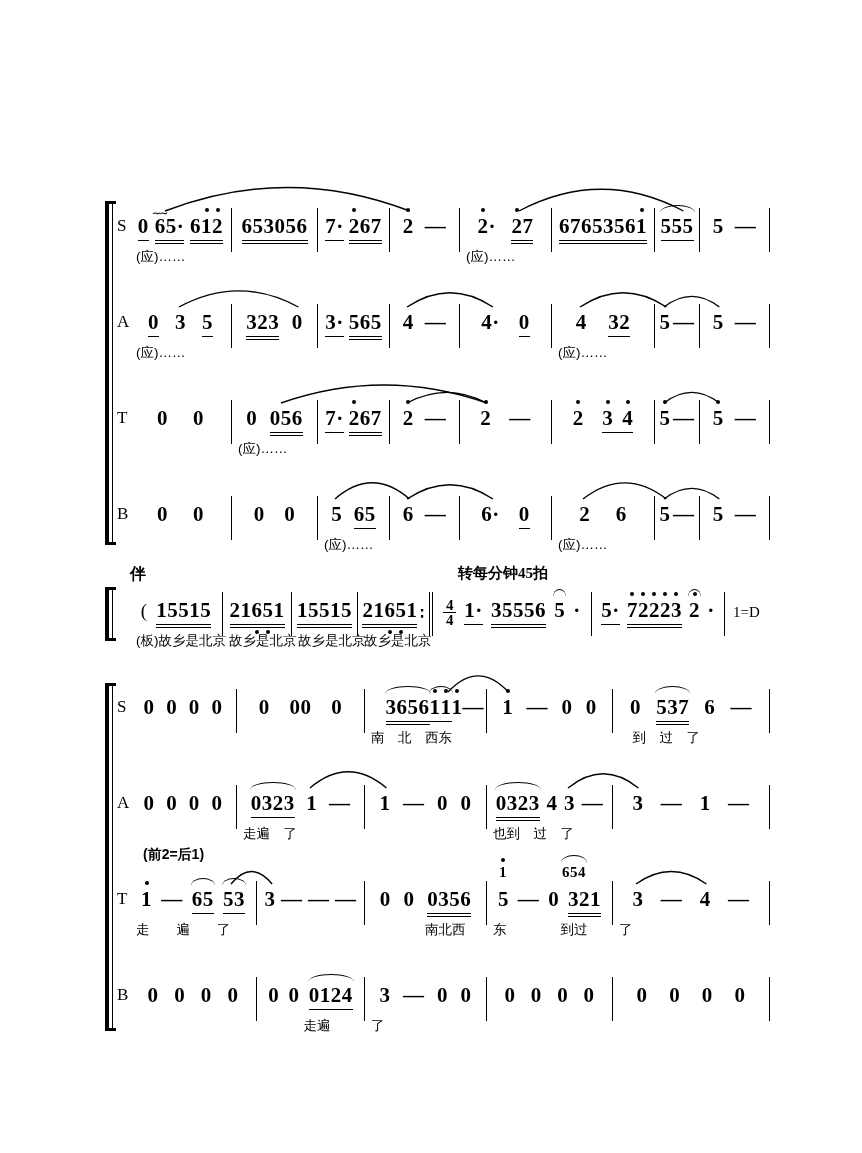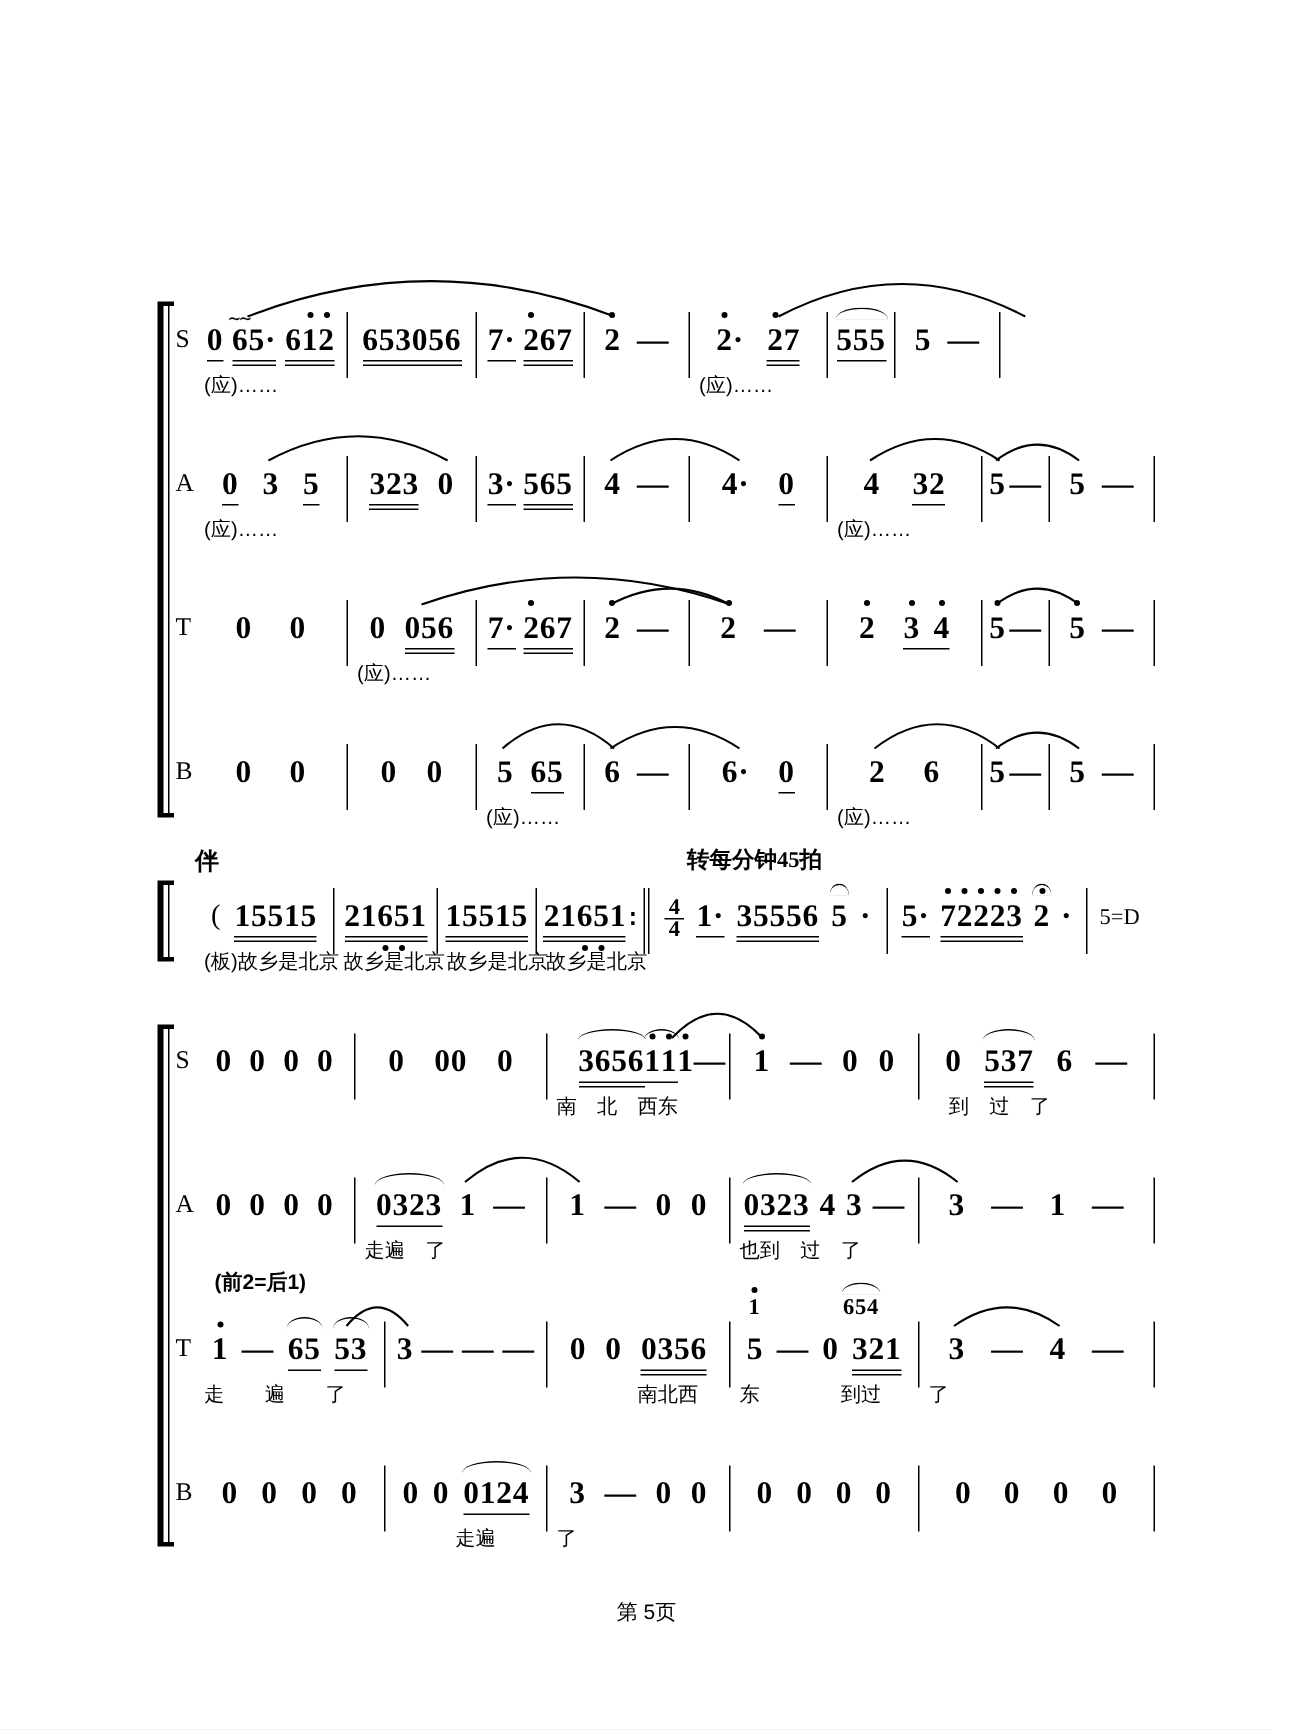--- a/index.html
+++ b/index.html
@@ -54,25 +54,24 @@
 
 <div id="page">
   <div class="bracket" id="bracket1" style="left: 105px; top: 204px; height: 338px;"></div>
   <div class="bracket" id="bracket-accomp" style="left: 105px; top: 590px; height: 48px;"></div>
   <div class="bracket" id="bracket2" style="left: 105px; top: 686px; height: 342px;"></div>
 
   <div class="vlabel cjk annot-bold" style="left:130px; top:564px; font-size:16px;">伴</div>
 
   <div class="cjk annot-bold" style="position:absolute; left:458px; top:564px; font-size:15px;font-family:Liberation Serif, serif;">转每分钟45拍</div>
 
-  <div style="position:absolute; left:733px; top:604px; font-size:15px;">5=D</div>
+  <div style="position:absolute; left:733px; top:604px; font-size:15px;">1=D</div>
 
   <div class="cjk annot-bold" style="position:absolute; left:143px; top:846px; font-size:14px;">(前2=后1)</div>
 
-  <div id="footer" class="cjk" style="top:1066px;">第 5页</div>
 
   <div id="score-root">
       <div class="vrow" style="left: 130px; top: 208px;">
         <div class="meas" style="flex: 0 0 102px;">
           <span class="tok u1"><span class="ch">0</span></span>
           <span class="tok u2"><span class="ch">6<span class="mord">∼∼</span></span><span class="ch">5</span><span class="ch">·</span></span>
           <span class="tok u2"><span class="ch">6</span><span class="ch">1<span class="dotA"></span></span><span class="ch">2<span class="dotA"></span></span></span>
           <div class="sub">(应)……</div>
         </div>
         <div class="meas" style="flex: 0 0 86px;">
@@ -83,20 +82,23 @@
           <span class="tok u2"><span class="ch">2<span class="dotA"></span></span><span class="ch">6</span><span class="ch">7</span></span>
         </div>
         <div class="meas" style="flex: 0 0 70px;">
           <span class="tok"><span class="ch">2<span class="dotA"></span></span></span>
           <span class="tok"><span class="ch">—</span></span>
         </div>
         <div class="meas" style="flex: 0 0 92px;">
           <span class="tok"><span class="ch">2<span class="dotA"></span></span><span class="ch">·</span></span>
           <span class="tok u2"><span class="ch">2<span class="dotA"></span></span><span class="ch">7</span></span>
           <div class="sub">(应)……</div>
+        </div>
+        <div class="meas" style="flex: 0 0 103px;">
+          <span class="tok u2"><span class="ch">6</span><span class="ch">7</span><span class="ch">6</span><span class="ch">5</span><span class="ch">3</span><span class="ch">5</span><span class="ch">6</span><span class="ch">1<span class="dotA"></span></span></span>
         </div>
         <div class="meas" style="flex: 0 0 45px;">
           <span class="tok u1"><span class="ch">5</span><span class="ch">5</span><span class="ch">5</span><span class="cap"></span></span>
         </div>
         <div class="meas" style="flex: 0 0 70px;">
           <span class="tok"><span class="ch">5</span></span>
           <span class="tok"><span class="ch">—</span></span>
         </div>
         <svg class="arcsvg" width="246.7" height="26" style="left: 34px; top: -22px;">
           <path d="M1 25 Q 123.35 -22.099999999999998 245.7 25" fill="none" stroke="#000" stroke-width="1.4"></path>

